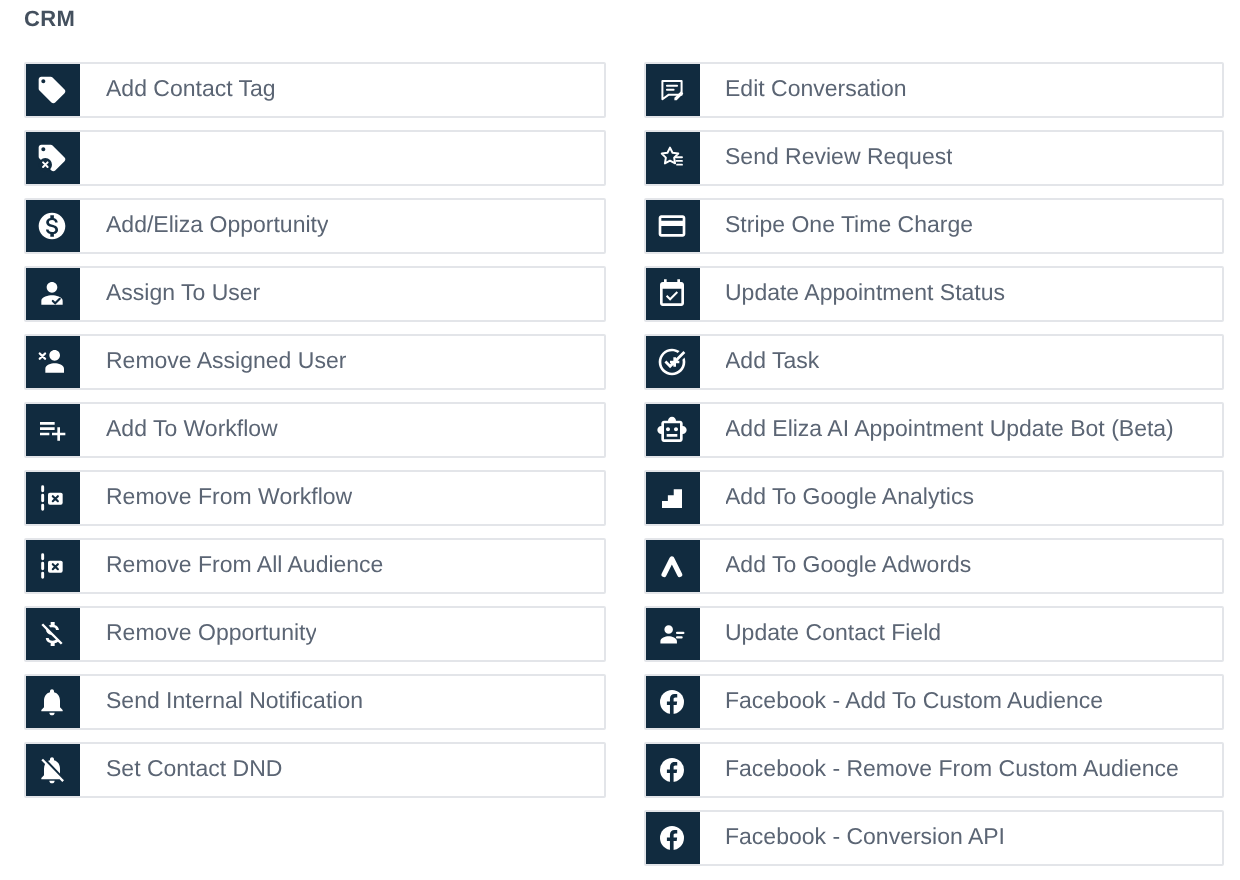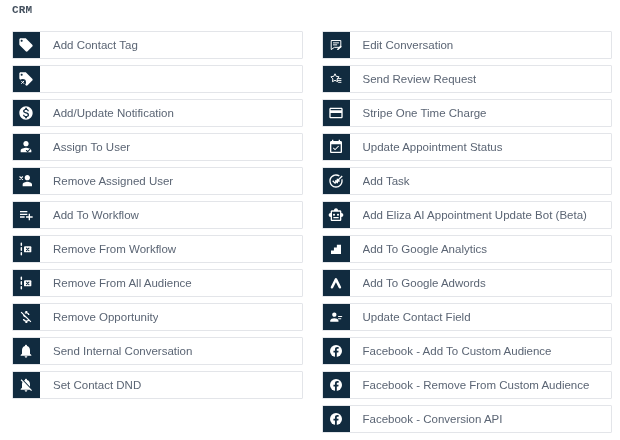--- a/index.html
+++ b/index.html
@@ -14,21 +14,20 @@
   html,body{margin:0;padding:0;}
   body{
     width:620px;height:440px;overflow:hidden;position:relative;
     background:var(--page-bg);
     font-family:"Liberation Sans","DejaVu Sans",sans-serif;
   }
   .section-title{
     position:absolute;left:12px;top:4px;
     font-size:11px;font-weight:bold;color:var(--title-color);
     letter-spacing:.2px;
-    font-family:Liberation Mono, monospace;
   }
   .columns{
     position:absolute;left:12px;top:31px;right:8px;
     display:flex;gap:19px;
   }
   .column{flex:1;min-width:0;}
   .action-item{
     height:28px;margin-bottom:6px;
     border:1px solid var(--card-border);
     background:#fff;border-radius:1px;
@@ -71,21 +70,21 @@
             <path d="M5.3 15.3l3.4 3.4M8.7 15.3l-3.4 3.4" stroke="#fff" stroke-width="1.5" stroke-linecap="round"></path>
           </svg>
         </span>
   </div>
       <div class="action-item">
     <span class="icon">
           <svg viewBox="0 0 24 24" xmlns="http://www.w3.org/2000/svg">
             <path fill="#fff" d="M12 2C6.48 2 2 6.48 2 12s4.48 10 10 10 10-4.48 10-10S17.52 2 12 2zm1.41 16.09V20h-2.67v-1.93c-1.71-.36-3.16-1.46-3.27-3.4h1.96c.1 1.05.82 1.87 2.65 1.87 1.96 0 2.4-.98 2.4-1.59 0-.83-.44-1.61-2.67-2.14-2.48-.6-4.18-1.62-4.18-3.67 0-1.72 1.39-2.84 3.11-3.21V4h2.67v1.95c1.86.45 2.79 1.86 2.85 3.39H14.3c-.05-1.11-.64-1.87-2.22-1.87-1.5 0-2.4.68-2.4 1.64 0 .84.65 1.39 2.67 1.91s4.18 1.39 4.18 3.91c-.01 1.83-1.38 2.83-3.12 3.16z"></path>
           </svg>
         </span>
-    <span class="label">Add/Update Notification</span>
+    <span class="label">Add/Eliza Opportunity</span>
   </div>
       <div class="action-item">
     <span class="icon">
           <svg viewBox="0 0 24 24" xmlns="http://www.w3.org/2000/svg">
             <path fill="#fff" d="M12 11c2.21 0 4-1.79 4-4s-1.79-4-4-4-4 1.79-4 4 1.79 4 4 4zm0 2c-2.67 0-8 1.34-8 4v3h16v-3c0-2.66-5.33-4-8-4z"></path>
             <path d="M12.6 17.2l1.8 1.8 3.4-3.4" stroke="#112b3f" stroke-width="1.6" fill="none" stroke-linecap="round"></path>
           </svg>
         </span>
     <span class="label">Assign To User</span>
   </div>
@@ -133,21 +132,21 @@
           </svg>
         </span>
     <span class="label">Remove Opportunity</span>
   </div>
       <div class="action-item">
     <span class="icon">
           <svg viewBox="0 0 24 24" xmlns="http://www.w3.org/2000/svg">
             <path fill="#fff" d="M12 22c1.1 0 2-.9 2-2h-4c0 1.1.89 2 2 2zm6-6v-5c0-3.07-1.64-5.64-4.5-6.32V4c0-.83-.67-1.5-1.5-1.5s-1.5.67-1.5 1.5v.68C7.63 5.36 6 7.92 6 11v5l-2 2v1h16v-1l-2-2z"></path>
           </svg>
         </span>
-    <span class="label">Send Internal Conversation</span>
+    <span class="label">Send Internal Notification</span>
   </div>
       <div class="action-item">
     <span class="icon">
           <svg viewBox="0 0 24 24" xmlns="http://www.w3.org/2000/svg">
             <path fill="#fff" d="M20 18.69 7.84 6.14 5.27 3.49 4 4.76l2.8 2.8v.01c-.52.99-.8 2.16-.8 3.42v5l-2 2v1h13.73l2 2L21 19.72l-1-1.03zM12 22c1.11 0 2-.89 2-2h-4c0 1.11.89 2 2 2zm6-7.32V11c0-3.08-1.64-5.64-4.5-6.32V4c0-.83-.67-1.5-1.5-1.5s-1.5.67-1.5 1.5v.68c-.15.03-.29.08-.42.12-.1.03-.2.07-.3.11h-.01c-.01 0-.01 0-.02.01-.23.09-.46.2-.68.31 0 0-.01 0-.01.01L18 14.68z"></path>
           </svg>
         </span>
     <span class="label">Set Contact DND</span>
   </div>
     </div>

